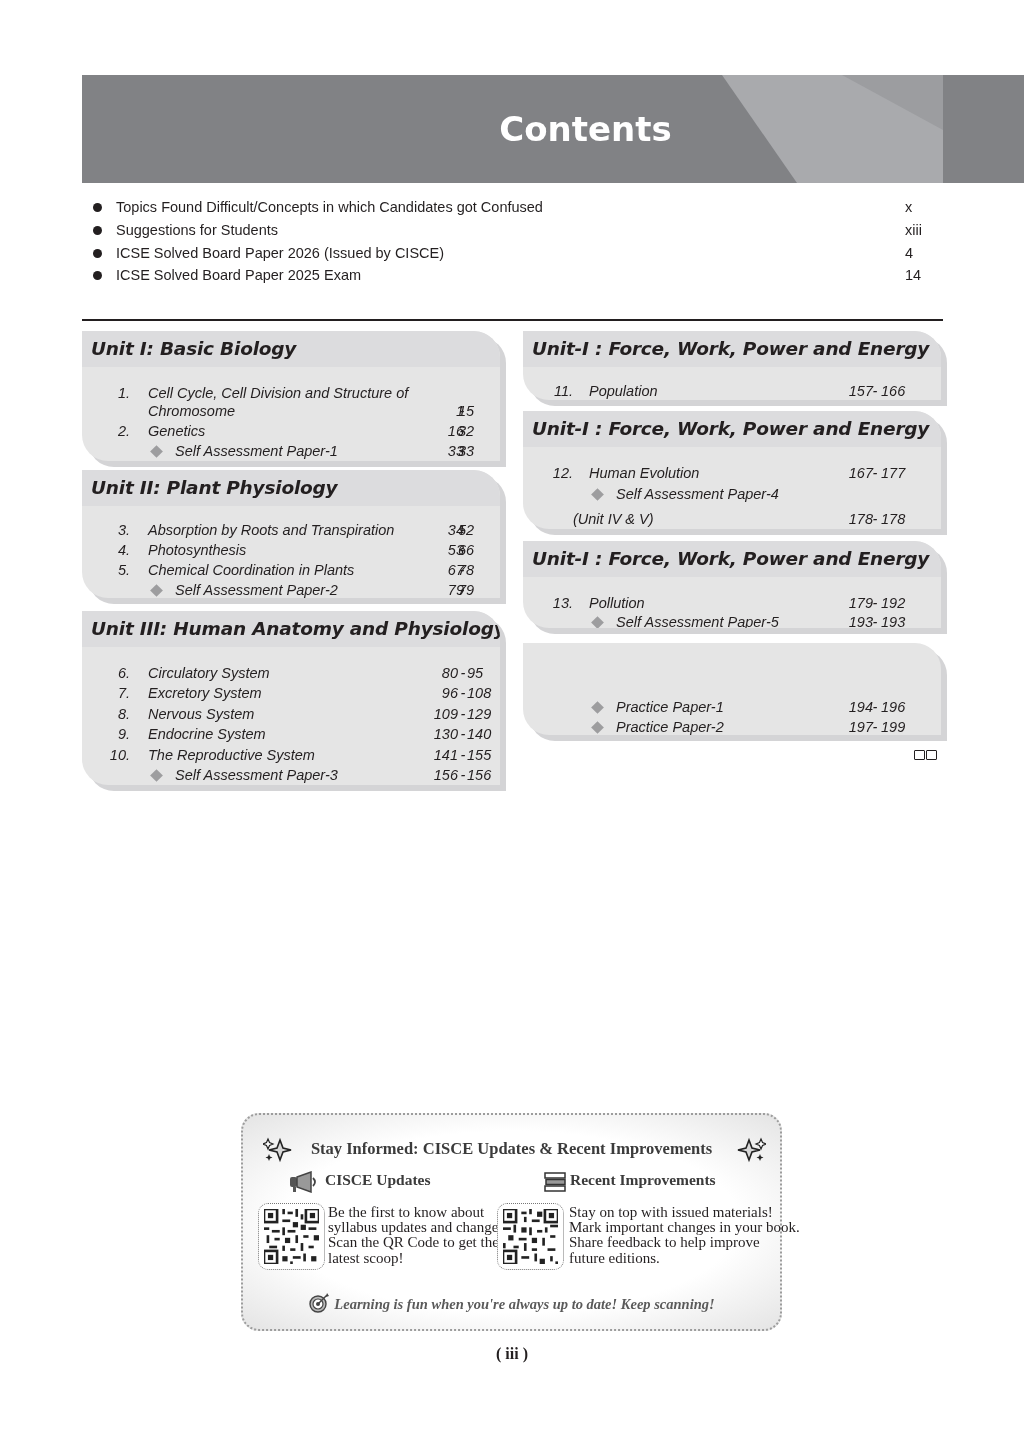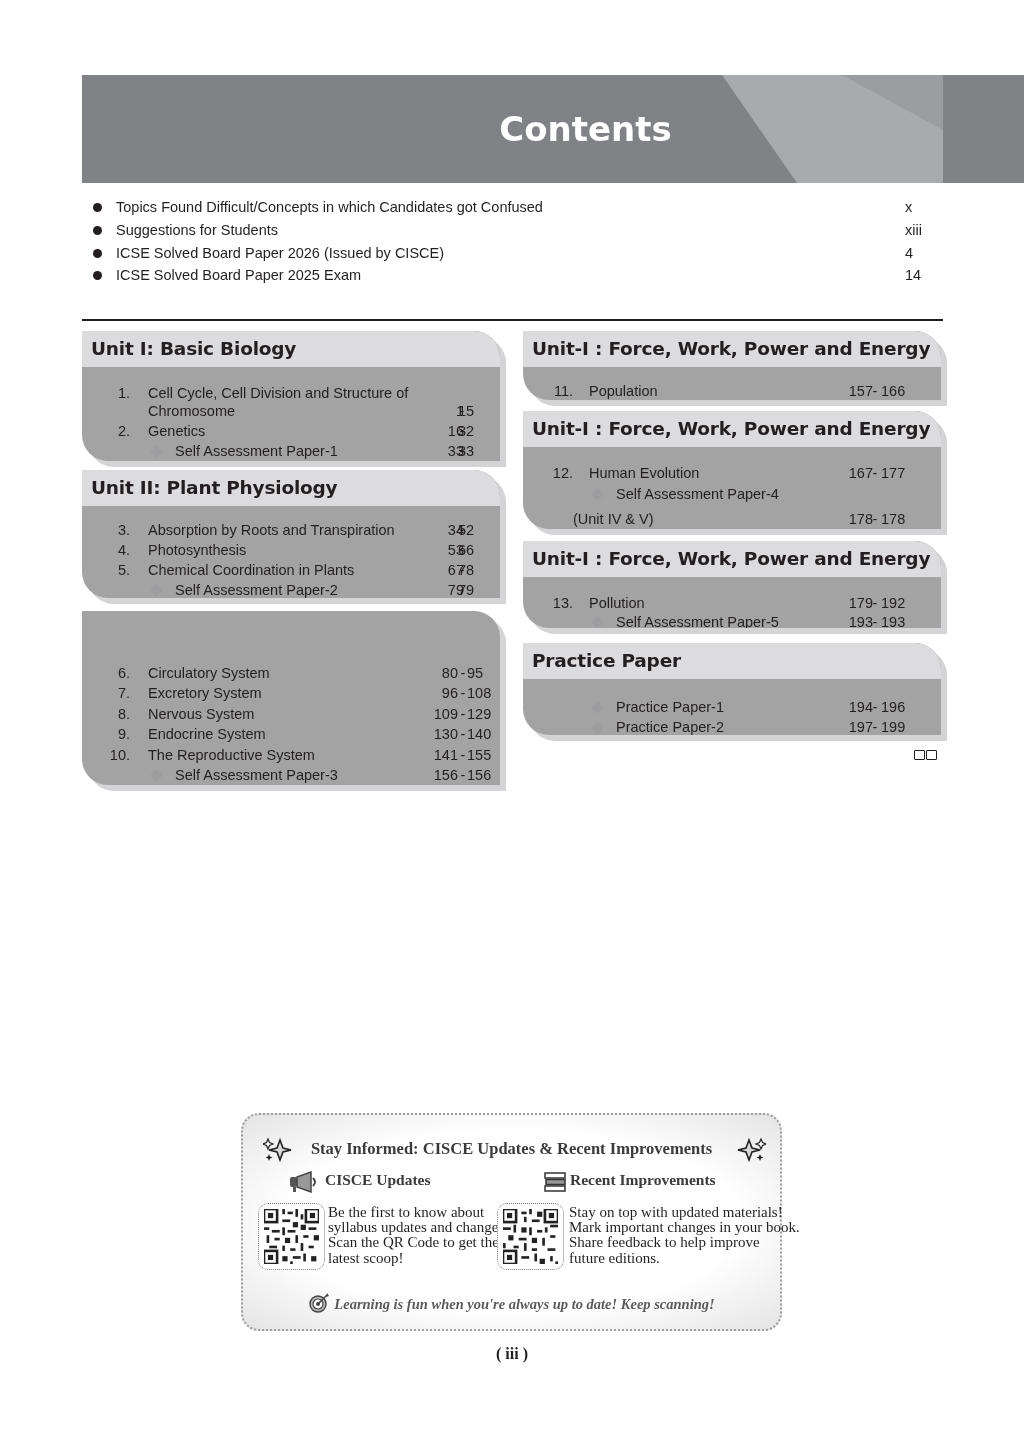--- a/index.html
+++ b/index.html
@@ -15,21 +15,21 @@
   .front { position: absolute; left: 90px; top: 193px; width: 840px; }
   .front-row { position: relative; height: 22.8px; font-size: 14.5px; line-height: 22.8px; }
   .front-row .dot { position: absolute; left: 3px; top: 7px; width: 9px; height: 9px; border-radius: 50%; background: #231f20; }
   .front-row .ftxt { position: absolute; left: 26px; top: 0; }
   .front-row .fpg { position: absolute; left: 815px; top: 0; }
   .front-rule { position: absolute; left: 82px; top: 319px; width: 861px; height: 2px; background: #231f20; }
 
   
   .box { position: absolute; }
   .box .shadow { position: absolute; left: 6px; top: 6px; right: -6px; bottom: -6px; background: #d4d4d6; border-radius: 0 26px 0 26px; }
-  .box .inner { position: absolute; left: 0; top: 0; right: 0; bottom: 0; background: #a3a3a3; border-radius: 0 26px 0 26px; overflow: hidden; }
+  .box .inner { position: absolute; left: 0; top: 0; right: 0; bottom: 0; background: #e5e5e5; border-radius: 0 26px 0 26px; overflow: hidden; font-style: italic; }
   .box .head { position: absolute; left: 0; top: 0; right: 0; height: 36px; background: #dcdcde; border-radius: 0 26px 0 0; }
   .box .head-title { position: absolute; left: 9px; top: 0; line-height: 36px; font-family: "DejaVu Sans", sans-serif; font-weight: bold; font-size: 18.5px; color: #231f20; white-space: nowrap; letter-spacing: -0.2px; }
 
   .row { position: absolute; left: 0; right: 0; height: 20px; font-size: 14.5px; line-height: 20px; white-space: nowrap; }
   .row .num { position: absolute; text-align: right; width: 28px; }
   .row .title { position: absolute; }
   .row .pfrom { position: absolute; text-align: right; width: 34px; }
   .row .pdash { position: absolute; text-align: center; width: 14px; }
   .row .pto { position: absolute; text-align: left; width: 34px; }
   .diamond { position: absolute; width: 9px; height: 9px; background: #9d9d9f; transform: rotate(45deg); top: 6px; }
@@ -158,20 +158,23 @@
           <span class="title" style="left:93px">Self Assessment Paper-2</span>
           <span class="pfrom" style="left:348px">79</span>
           <span class="pdash" style="left:373px">-</span>
           <span class="pto" style="left:376px">79</span>
         </div>
       </div>
     </div>
     <div class="box" style="left: 82px; top: 611px; width: 418px; height: 174px;">
     <div class="shadow"></div>
     <div class="inner">
+      <div class="head">
+        <span class="head-title">Unit III: Human Anatomy and Physiology</span>
+      </div>
     <div class="row" style="top: 52px;">
           <span class="num" style="left:20px">6.</span>
           <span class="title" style="left:66px">Circulatory System</span>
           <span class="pfrom" style="left:342px">80</span>
           <span class="pdash" style="left:374px">-</span>
           <span class="pto" style="left:385px">95</span>
         </div>
         <div class="row" style="top: 72px;">
           <span class="num" style="left:20px">7.</span>
           <span class="title" style="left:66px">Excretory System</span>
@@ -274,23 +277,20 @@
           <span class="title" style="left:93px">Self Assessment Paper-5</span>
           <span class="pfrom" style="left:316px">193</span>
           <span class="pdash" style="left:345px">-</span>
           <span class="pto" style="left:358px">193</span>
         </div>
       </div>
     </div>
     <div class="box" style="left: 523px; top: 643px; width: 418px; height: 92px;">
     <div class="shadow"></div>
     <div class="inner">
-      <div class="head">
-        <span class="head-title">Practice Paper</span>
-      </div>
     <div class="row" style="top: 54px;">
           <span class="num" style="left:22px"></span>
           <span class="diamond" style="left:70px"></span>
           <span class="title" style="left:93px">Practice Paper-1</span>
           <span class="pfrom" style="left:316px">194</span>
           <span class="pdash" style="left:345px">-</span>
           <span class="pto" style="left:358px">196</span>
         </div>
         <div class="row" style="top: 74px;">
           <span class="num" style="left:22px"></span>
@@ -414,21 +414,21 @@
           <rect x="17" y="15" width="3" height="1"></rect>
           <rect x="7" y="18" width="3" height="1"></rect>
           <rect x="12" y="17" width="1" height="3"></rect>
         <rect x="14" y="19" width="2" height="2"></rect>
           <rect x="18" y="18" width="1" height="2"></rect>
           <rect x="20" y="20" width="1" height="1"></rect>
       </g>
     </svg>
   </div>
   <div class="desc" style="left:326px">
-    <div>Stay on top with updated materials!</div>
+    <div>Stay on top with issued materials!</div>
     <div>Mark important changes in your book.</div>
     <div>Share feedback to help improve</div>
     <div>future editions.</div>
   </div>
 
   <div class="info-foot">
     <svg class="target" width="22" height="20" viewBox="0 0 22 20">
       <circle cx="10" cy="11" r="8" fill="#bbb" stroke="#444" stroke-width="1.4"></circle>
       <circle cx="10" cy="11" r="5" fill="#fff" stroke="#444" stroke-width="1.2"></circle>
       <circle cx="10" cy="11" r="2" fill="#444"></circle>

